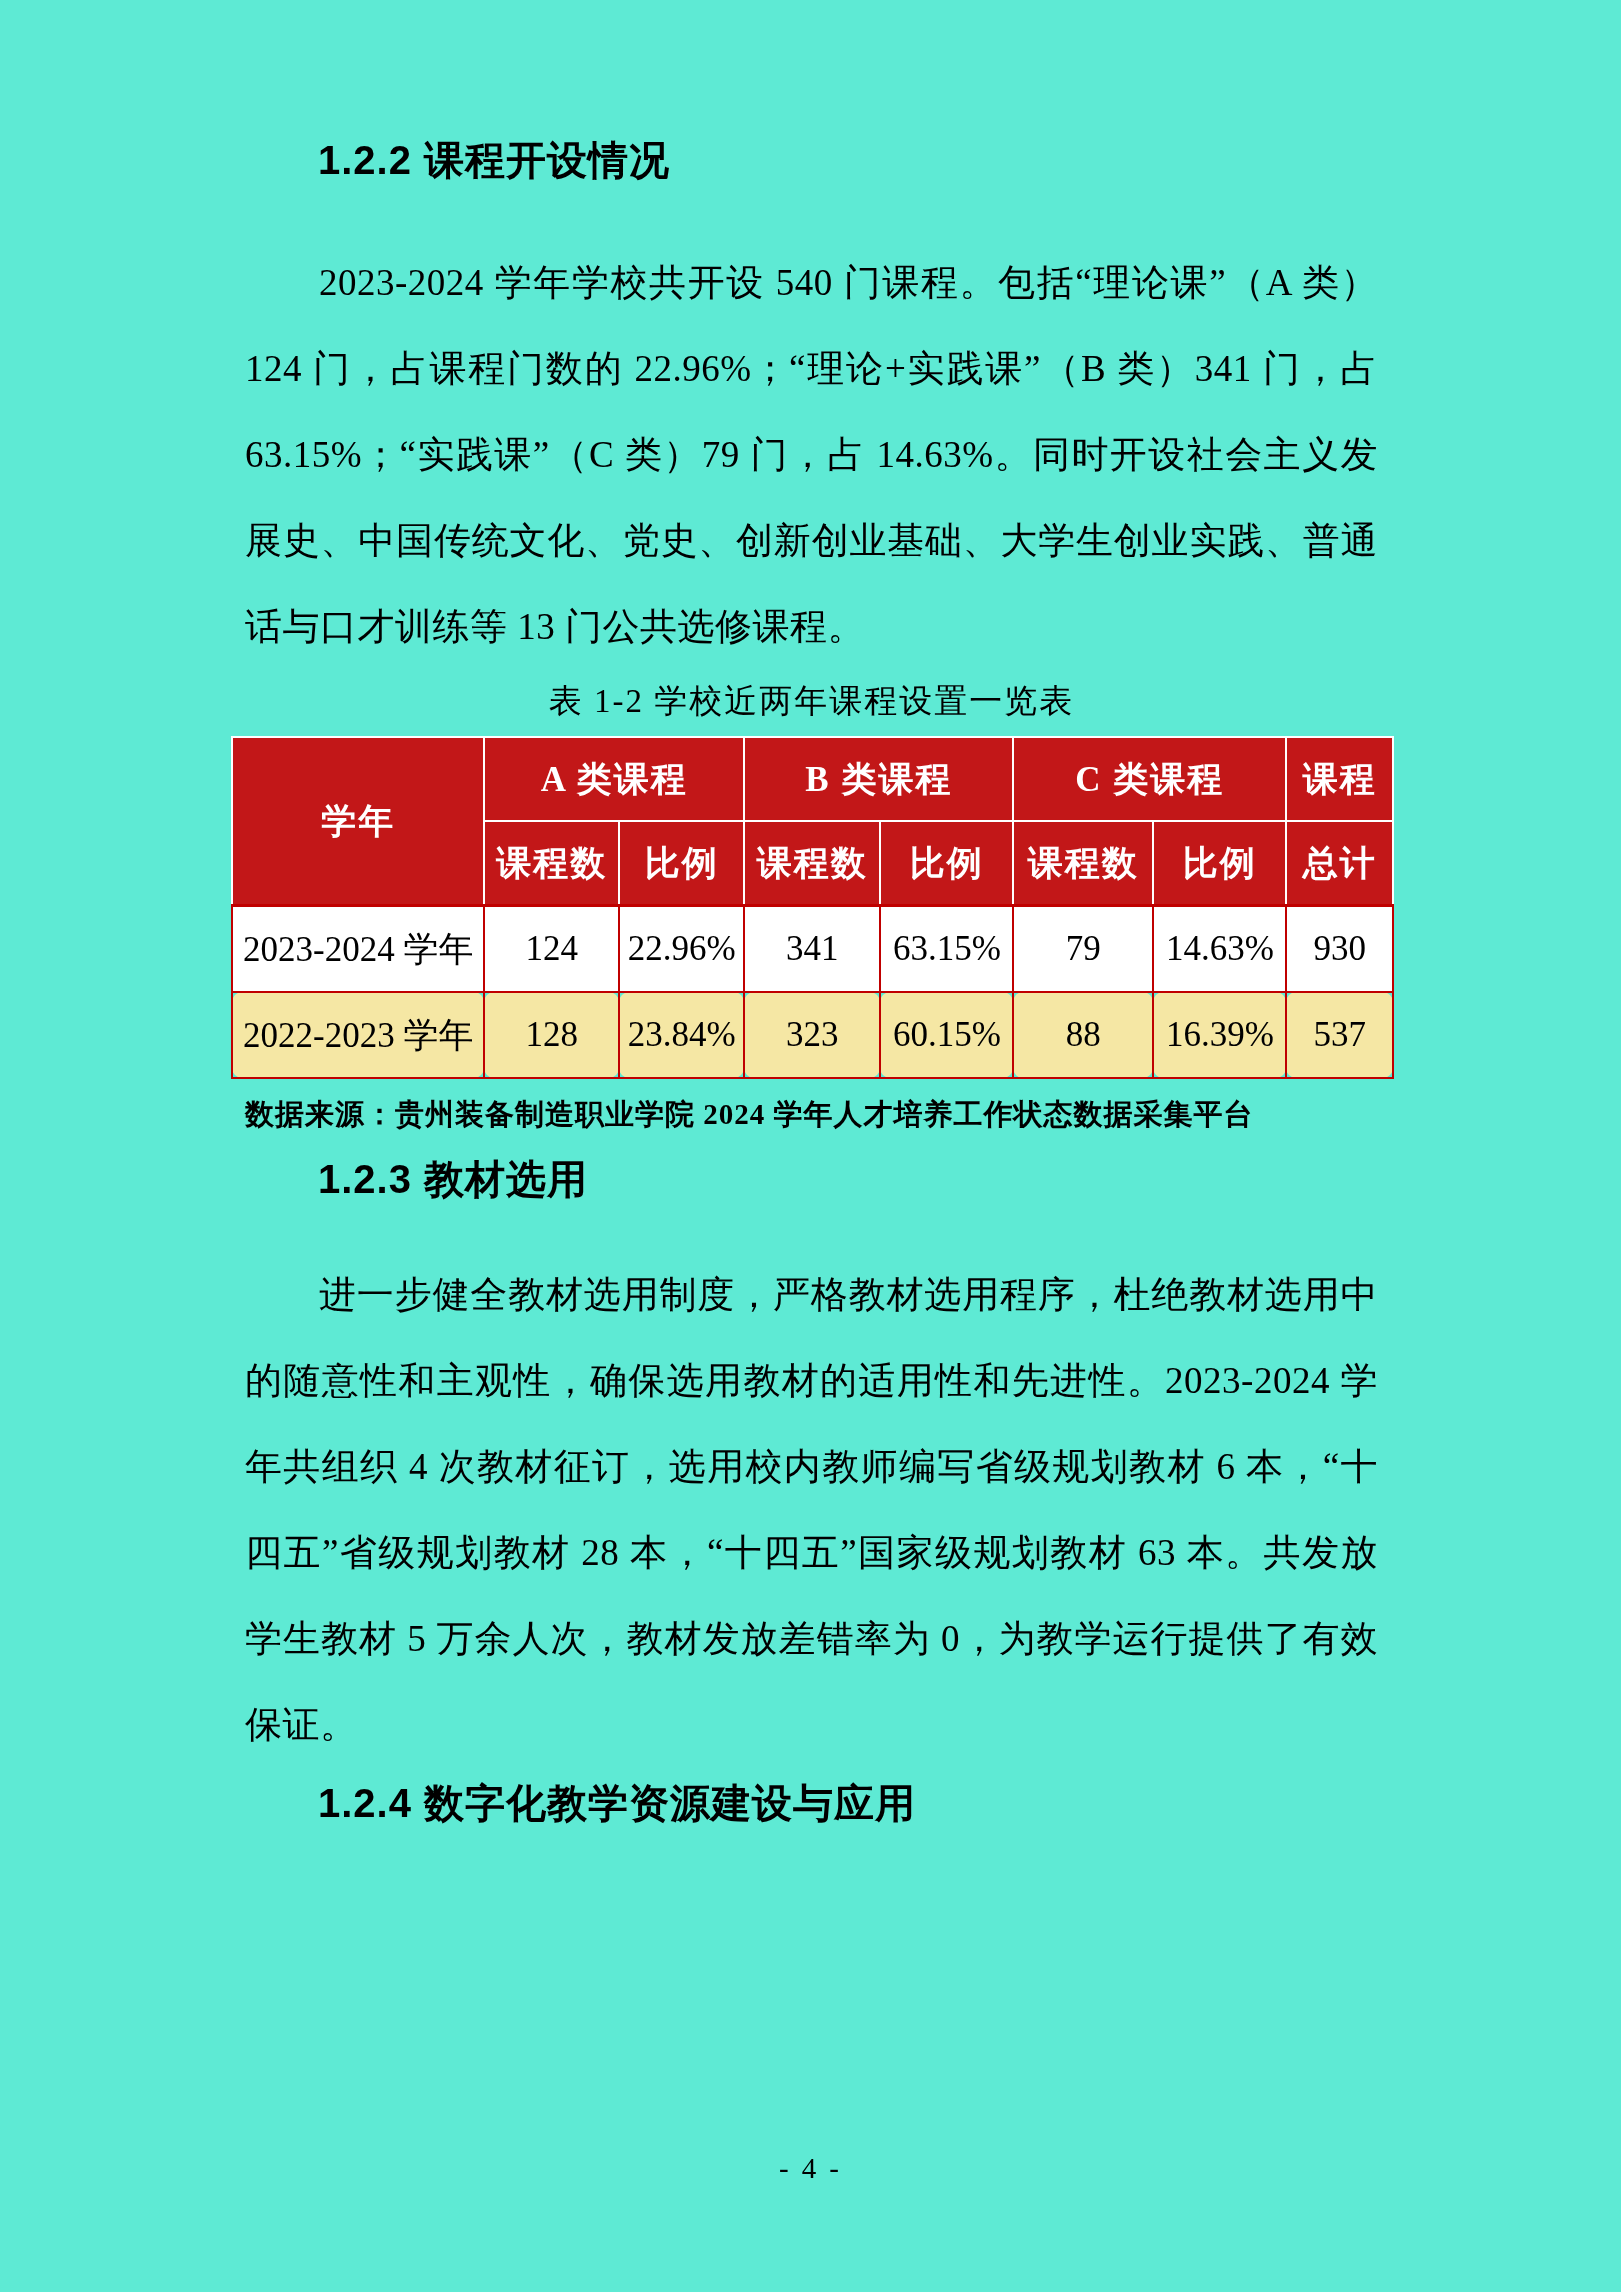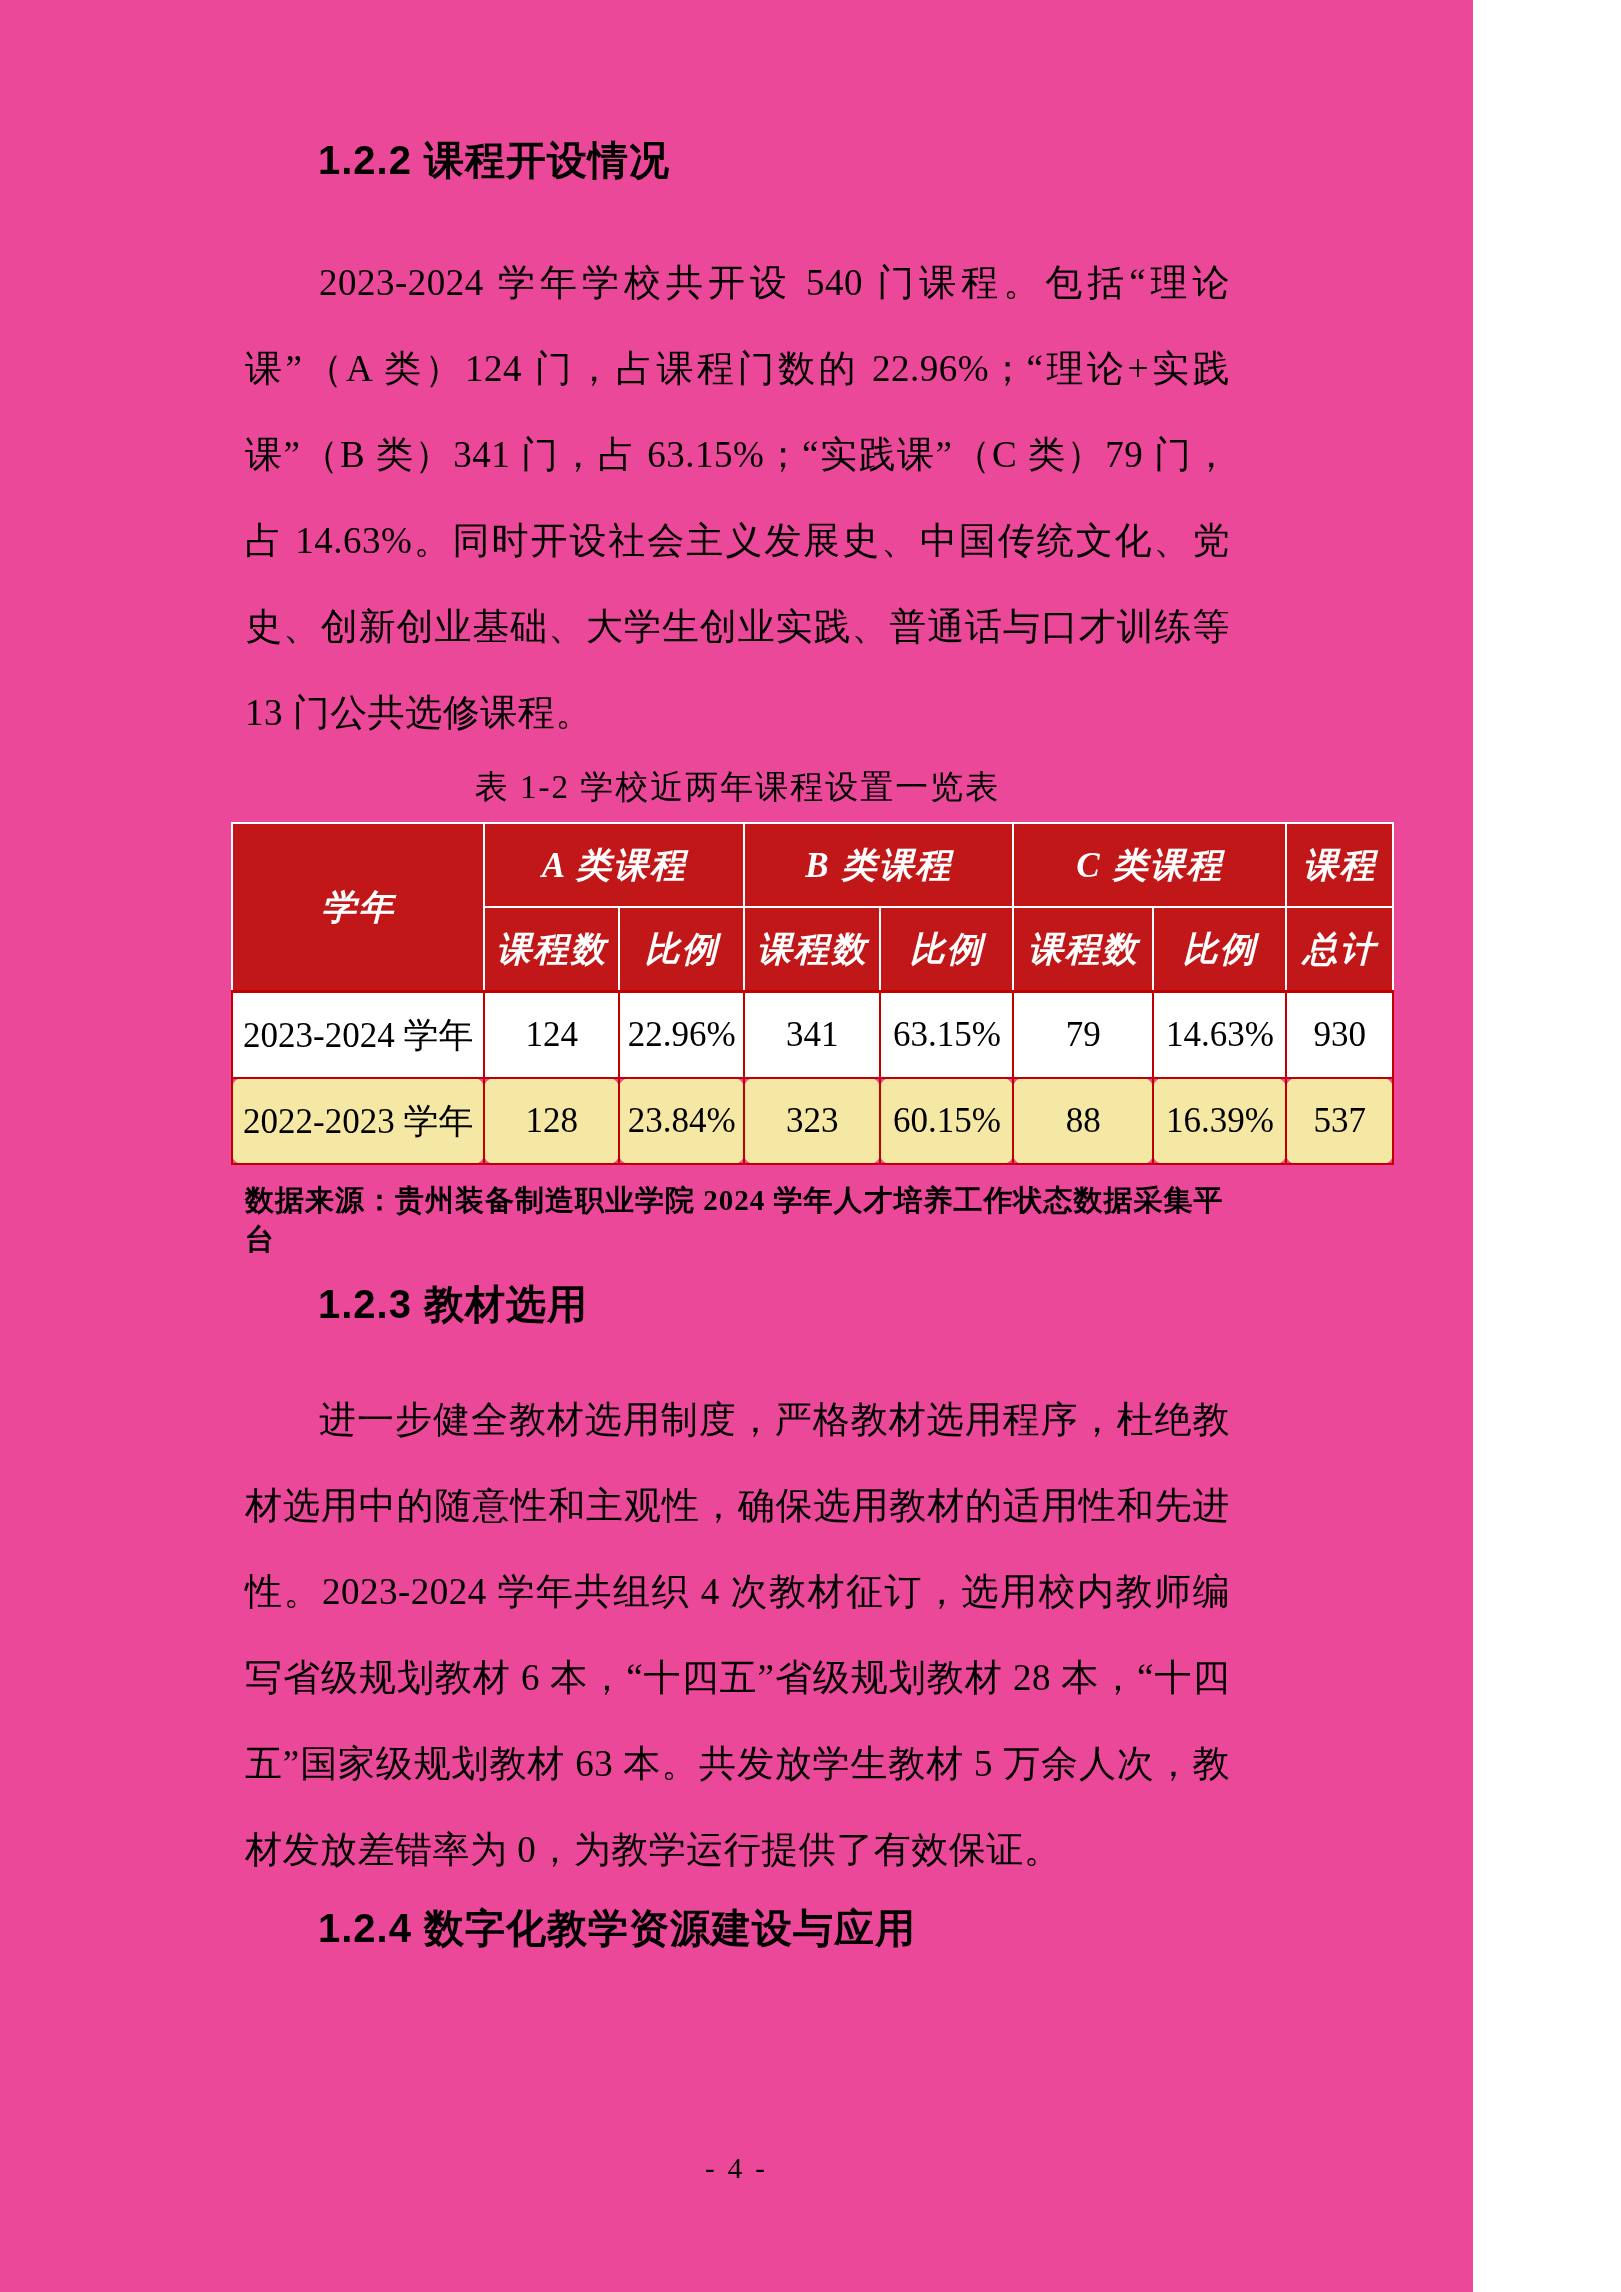--- a/index.html
+++ b/index.html
@@ -1,20 +1,20 @@
 <!DOCTYPE html>
 <html><head>
 <meta charset="utf-8">
 <style>
   html, body { margin: 0; padding: 0; background: #ffffff; }
   .page {
     position: relative;
-    width: 1473px;
+    width: 1621px;
     height: 2293px;
-    background: #ec4899;
+    background: #5eead4;
     font-family: "Liberation Serif", serif;
     color: #000000;
     overflow: hidden;
   }
   .content {
     padding: 135px 243px 0 245px;
   }
   h3.doc-heading {
     font-family: "Liberation Sans", sans-serif;
     font-weight: 700;
@@ -54,21 +54,20 @@
   .course-table th {
     background: #C21718;
     color: #ffffff;
     font-size: 35px;
     font-weight: 700;
     border: 2.9px solid #ffffff;
     text-align: center;
     vertical-align: middle;
     padding: 0;
     letter-spacing: 2px;
-    font-style: italic;
   }
   .course-table thead tr.group-row th { height: 82px; }
   .course-table thead tr.sub-row th { height: 82px; }
   .course-table td {
     font-size: 35px;
     border: 2px solid #C00000;
     text-align: center;
     vertical-align: middle;
     height: 84px;
     padding: 0;

